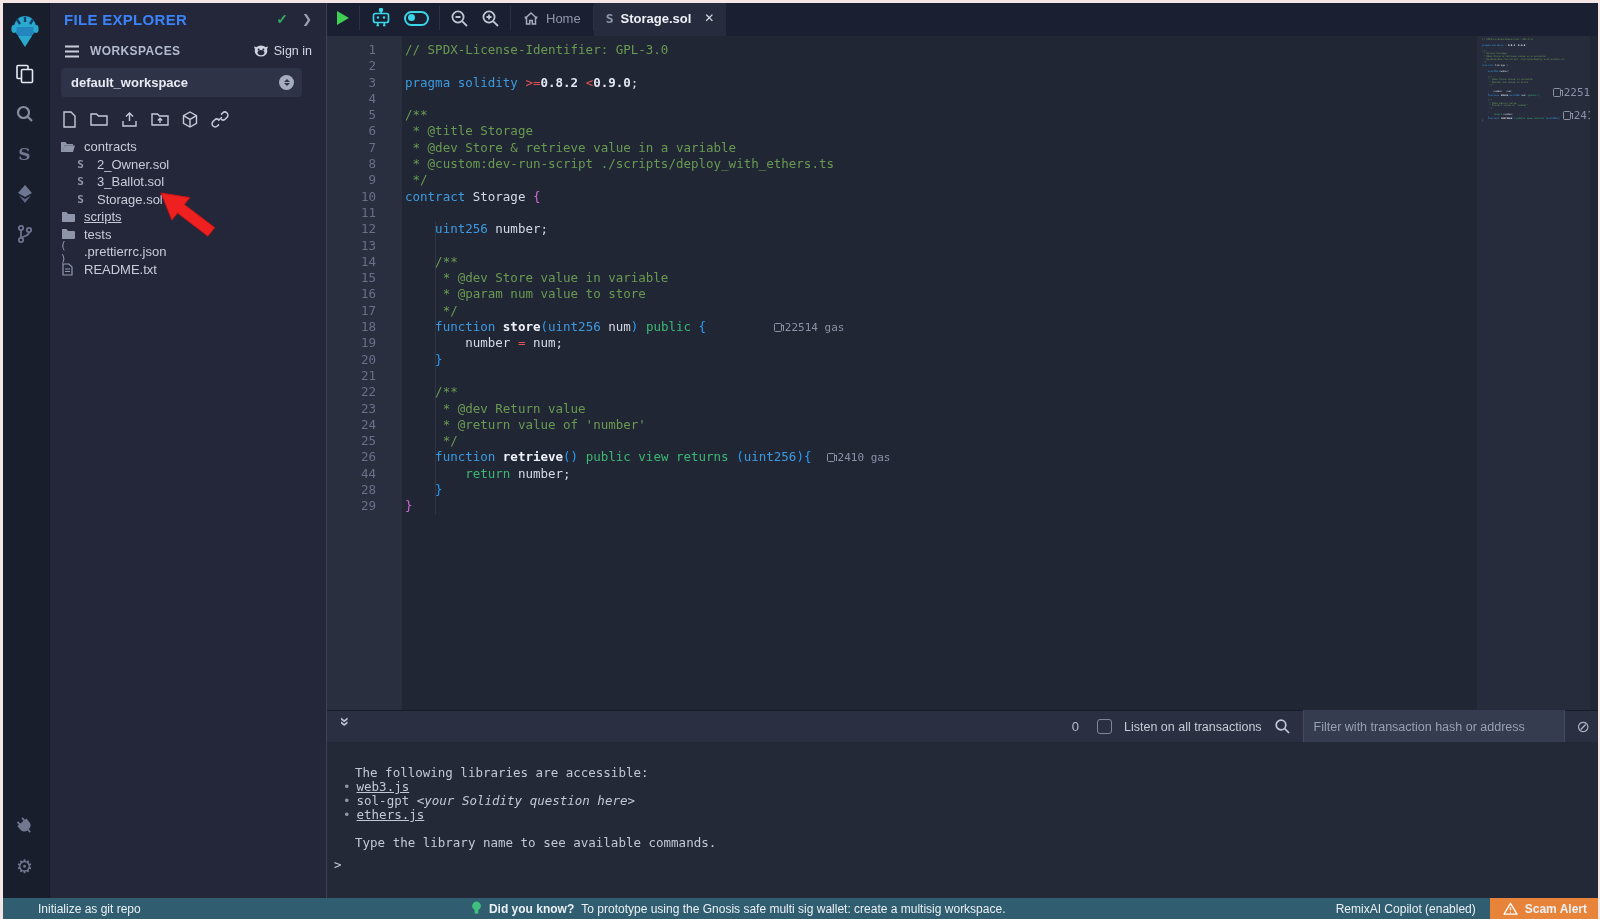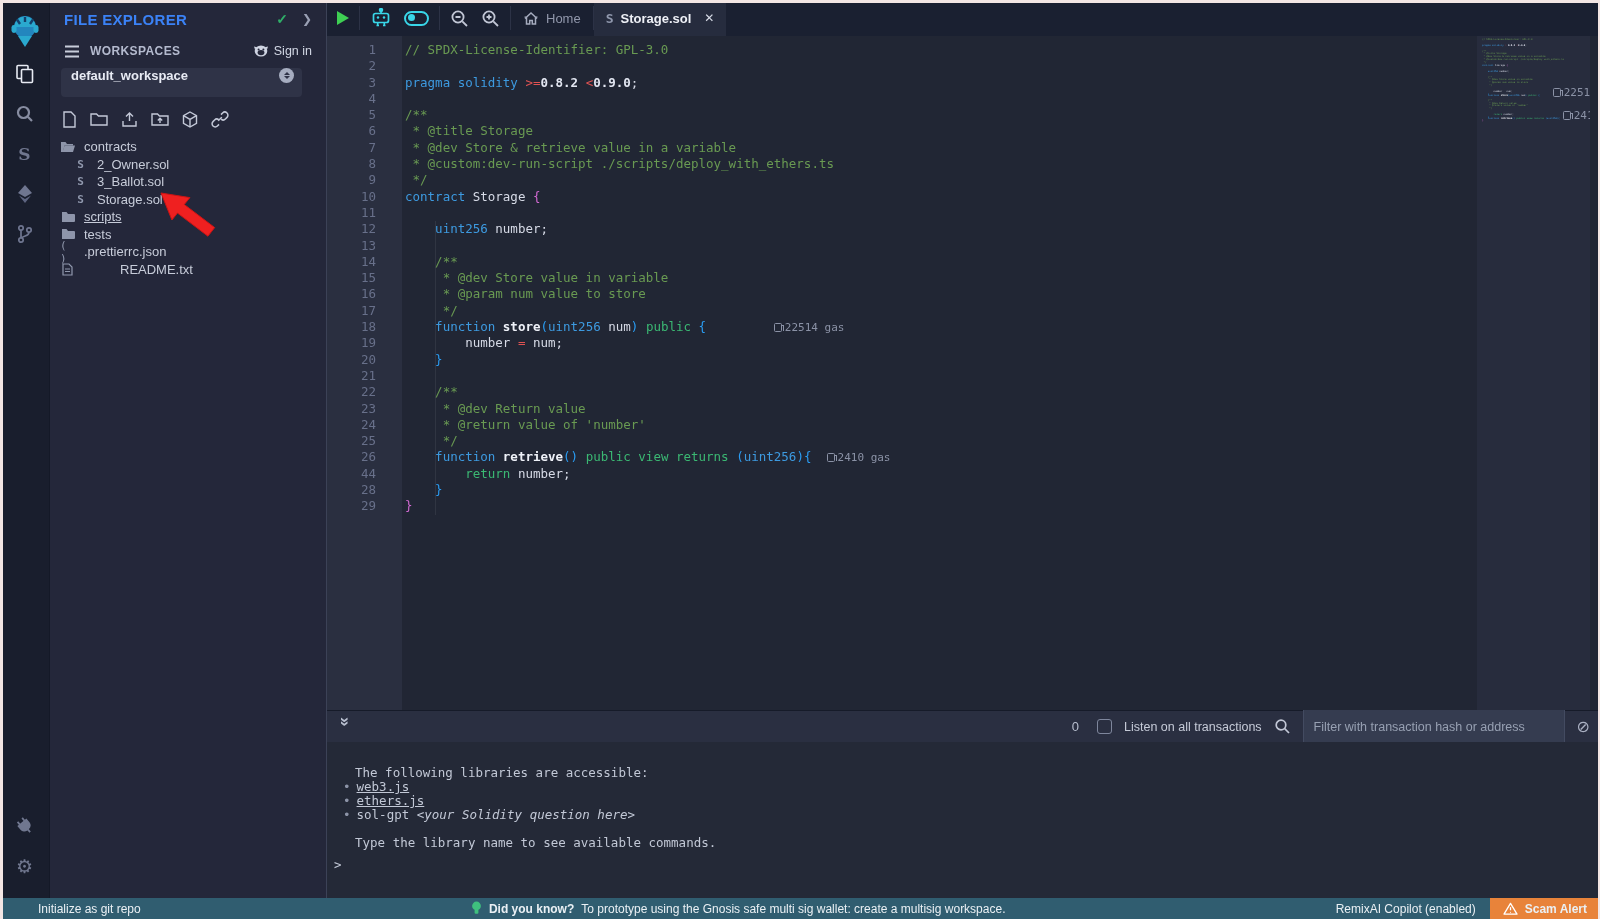--- a/index.html
+++ b/index.html
@@ -27,21 +27,21 @@
   
   .sidepanel { width:277px; background:#24273a; position:relative; border-right:1px solid #3c4257; }
   .sp-header { height:38px; display:flex; align-items:center; padding:0 14px; }
   .sp-title { font-size:15px; font-weight:700; color:#3b82f6; letter-spacing:.3px; flex:1; }
   .sp-check { color:#2fae68; font-size:14px; font-weight:700; margin-right:14px; }
   .sp-chev { color:#9aa0b4; font-size:12px; }
   .ws-row { display:flex; align-items:center; padding:6px 14px 4px 14px; }
   .ws-label { font-size:12px; font-weight:700; color:#b4bace; letter-spacing:.4px; margin-left:10px; flex:1; }
   .signin { display:flex; align-items:center; gap:5px; color:#d2d7e4; font-size:12.5px; cursor:pointer; }
   .ws-select { margin:6px 24px 0 11px; height:29px; background:#2f3347; border-radius:4px;
-    display:flex; align-items:flex-start; padding:0 8px 0 10px; cursor:pointer; }
+    display:flex; align-items:center; padding:0 8px 0 10px; cursor:pointer; }
   .ws-name { flex:1; color:#e8ebf4; font-size:13px; font-weight:700; }
   .sort-circle { width:15px; height:15px; border-radius:50%; background:#a6adc0; display:flex; flex-direction:column;
     align-items:center; justify-content:center; gap:1px; }
   .sort-circle i { width:0; height:0; border-left:3px solid transparent; border-right:3px solid transparent; display:block; }
   .sort-circle i.up { border-bottom:3.5px solid #2f3347; }
   .sort-circle i.dn { border-top:3.5px solid #2f3347; }
   .fe-toolbar { display:flex; align-items:center; gap:13px; padding:14px 0 8px 12px; }
   .fe-toolbar .tbi { cursor:pointer; display:flex; }
   .tree { margin-top:2px; }
   .tree-row { display:flex; align-items:center; height:17.5px; font-size:13px; color:#c7ccd9; cursor:pointer; }
@@ -286,21 +286,21 @@
             </svg>
           </span>
           <span>tests</span>
         </div>
         <div class="tree-row" style="padding-left: 10px;">
           <span class="ticon">
             <span class="ticon-txt" style="font-weight:400;letter-spacing:1px;">( )</span>
           </span>
           <span>.prettierrc.json</span>
         </div>
-        <div class="tree-row" style="padding-left: 10px; gap: 36px;">
+        <div class="tree-row" style="padding-left: 10px;">
           <span class="ticon">
             <svg width="11" height="13" viewBox="0 0 11 13" fill="none" stroke="#9098ad" stroke-width="1.2">
               <path d="M1 1h6l3 3v8H1z"></path>
               <path d="M3 6h5 M3 8.5h5"></path>
             </svg>
           </span>
           <span>README.txt</span>
         </div>
       </div>
     <div class="arrow-wrap">
@@ -406,22 +406,22 @@
         </svg>
         <input class="filter-input" placeholder="Filter with transaction hash or address" style="">
         <span class="ban-glyph">⊘</span>
       </div>
     </div>
 
     <div class="term-body">
       <div id="term-lines">
           <div class="tl">The following libraries are accessible:</div>
           <div class="tl bullet"><span class="dot">•</span><a>web3.js</a></div>
+          <div class="tl bullet"><span class="dot">•</span><span>sol-gpt </span><span class="it">&lt;your Solidity question here&gt;</span></div>
           <div class="tl bullet"><span class="dot">•</span><a>ethers.js</a></div>
-          <div class="tl bullet"><span class="dot">•</span><span>sol-gpt </span><span class="it">&lt;your Solidity question here&gt;</span></div>
           <div class="tl">&nbsp;</div>
           <div class="tl">Type the library name to see available commands.</div>
         </div>
       <span class="prompt">&gt;</span>
     </div>
   </section>
 </div>
 
 <footer class="statusbar">
   <span class="sb-left">Initialize as git repo</span>

